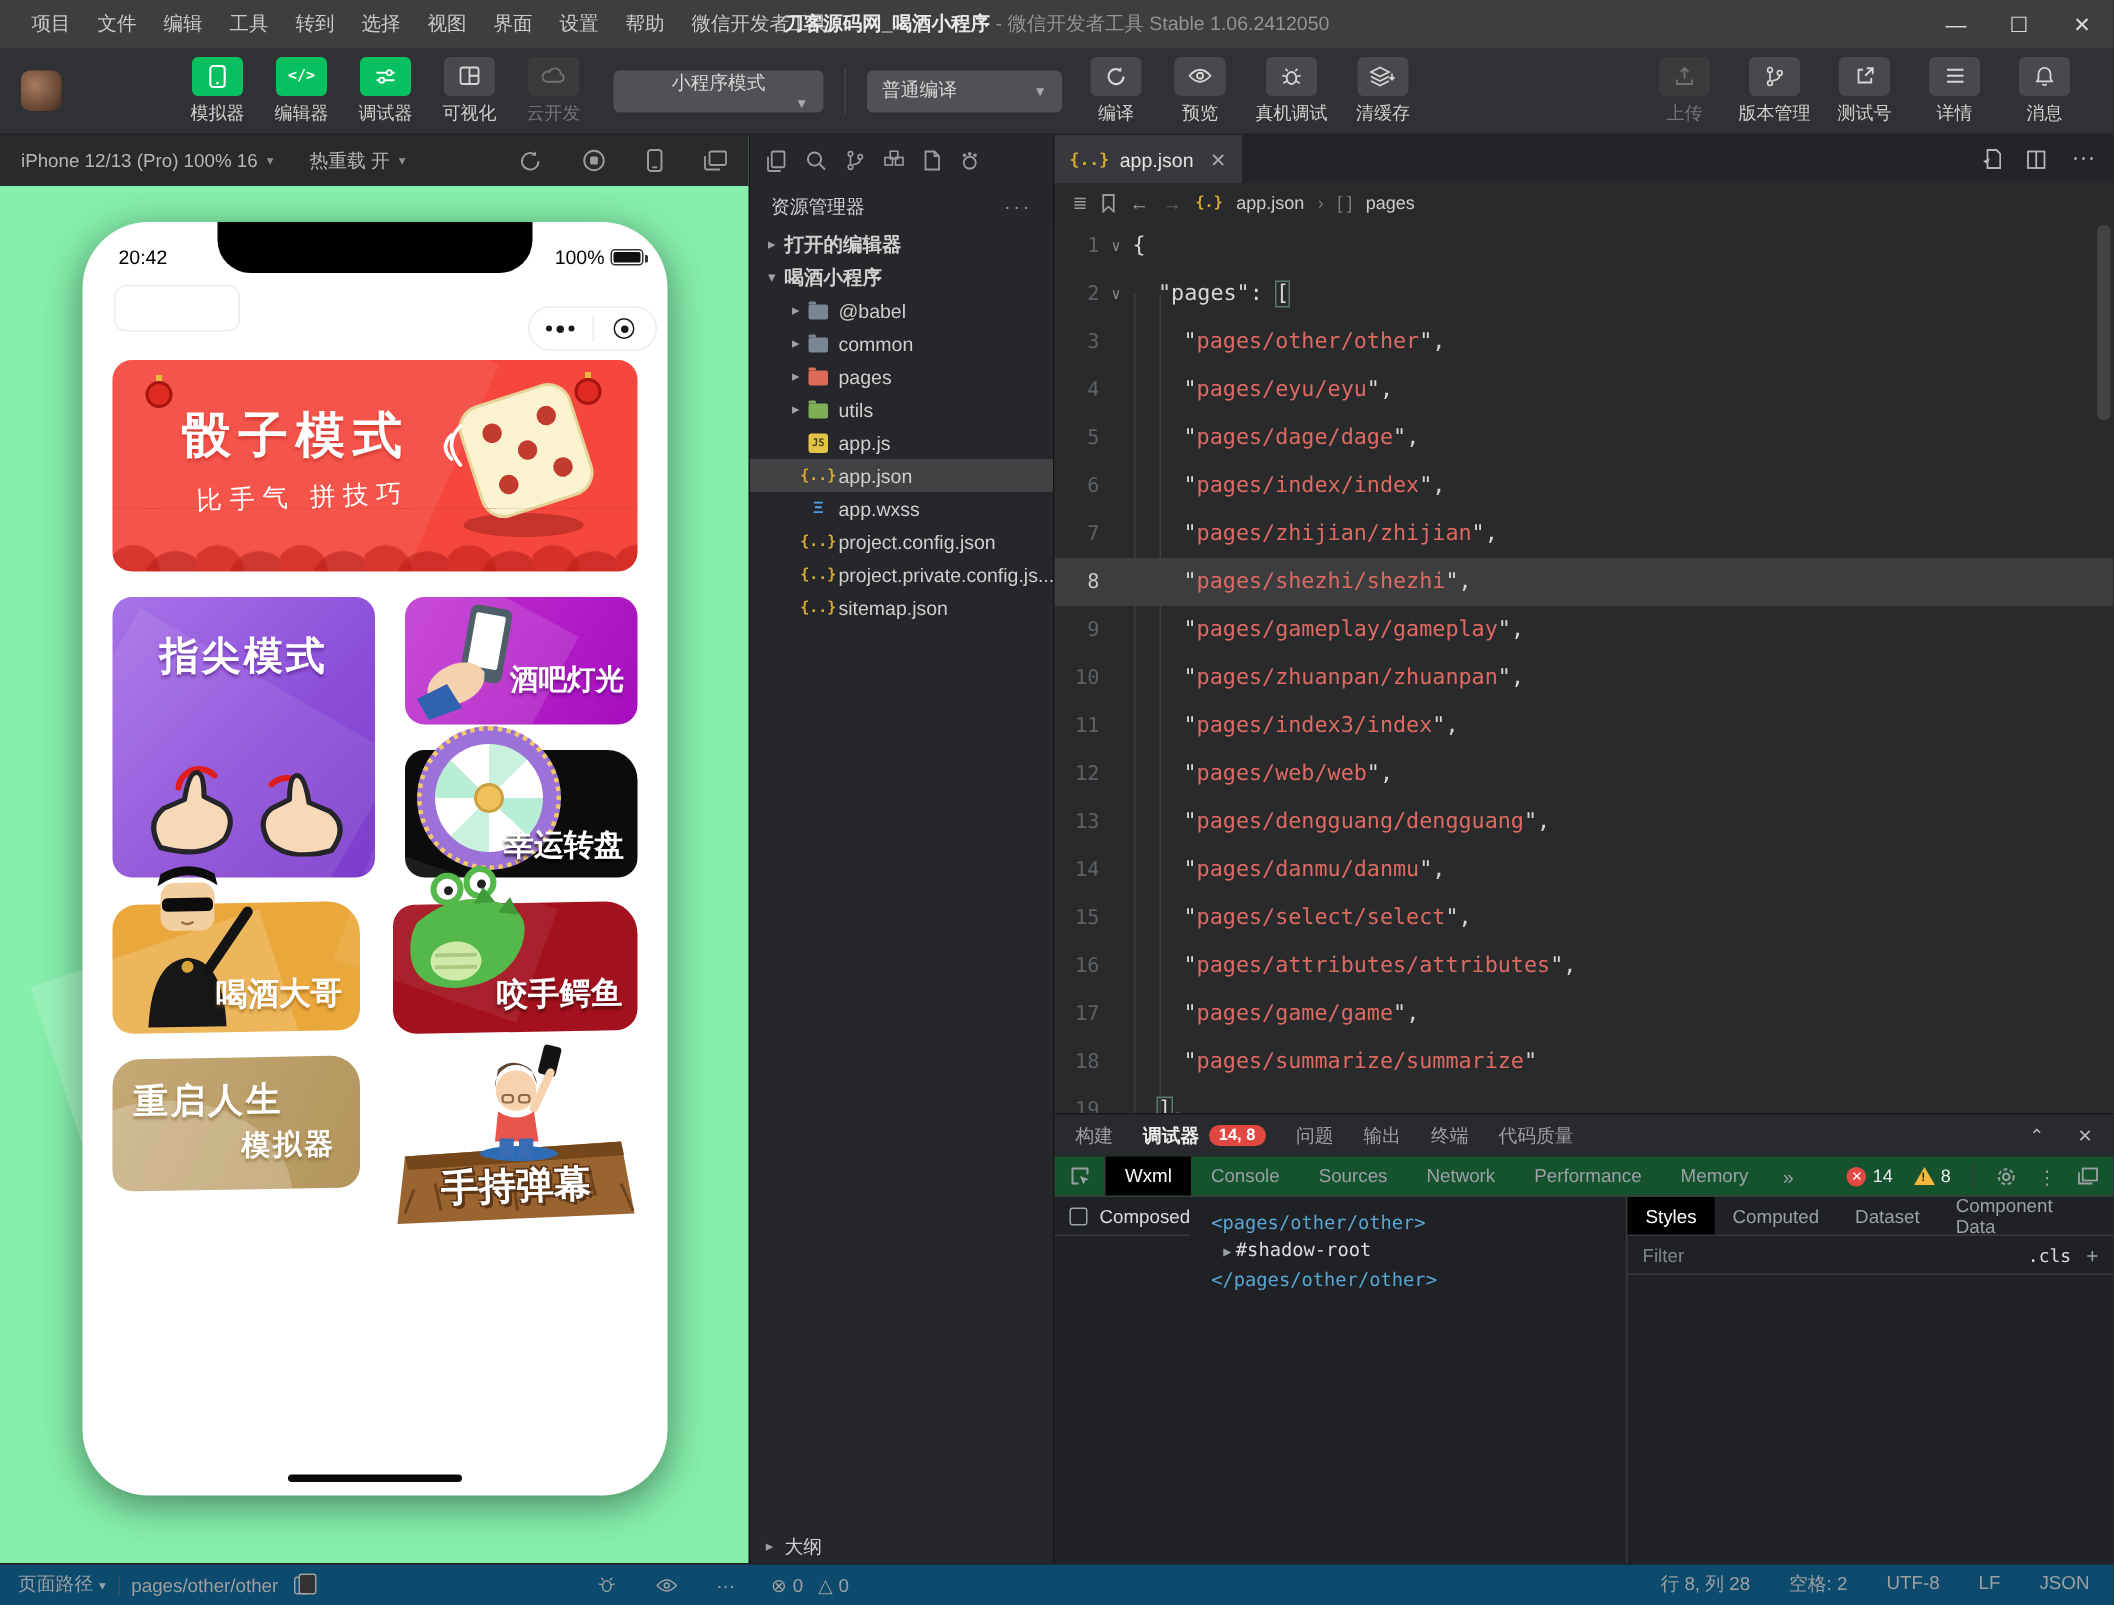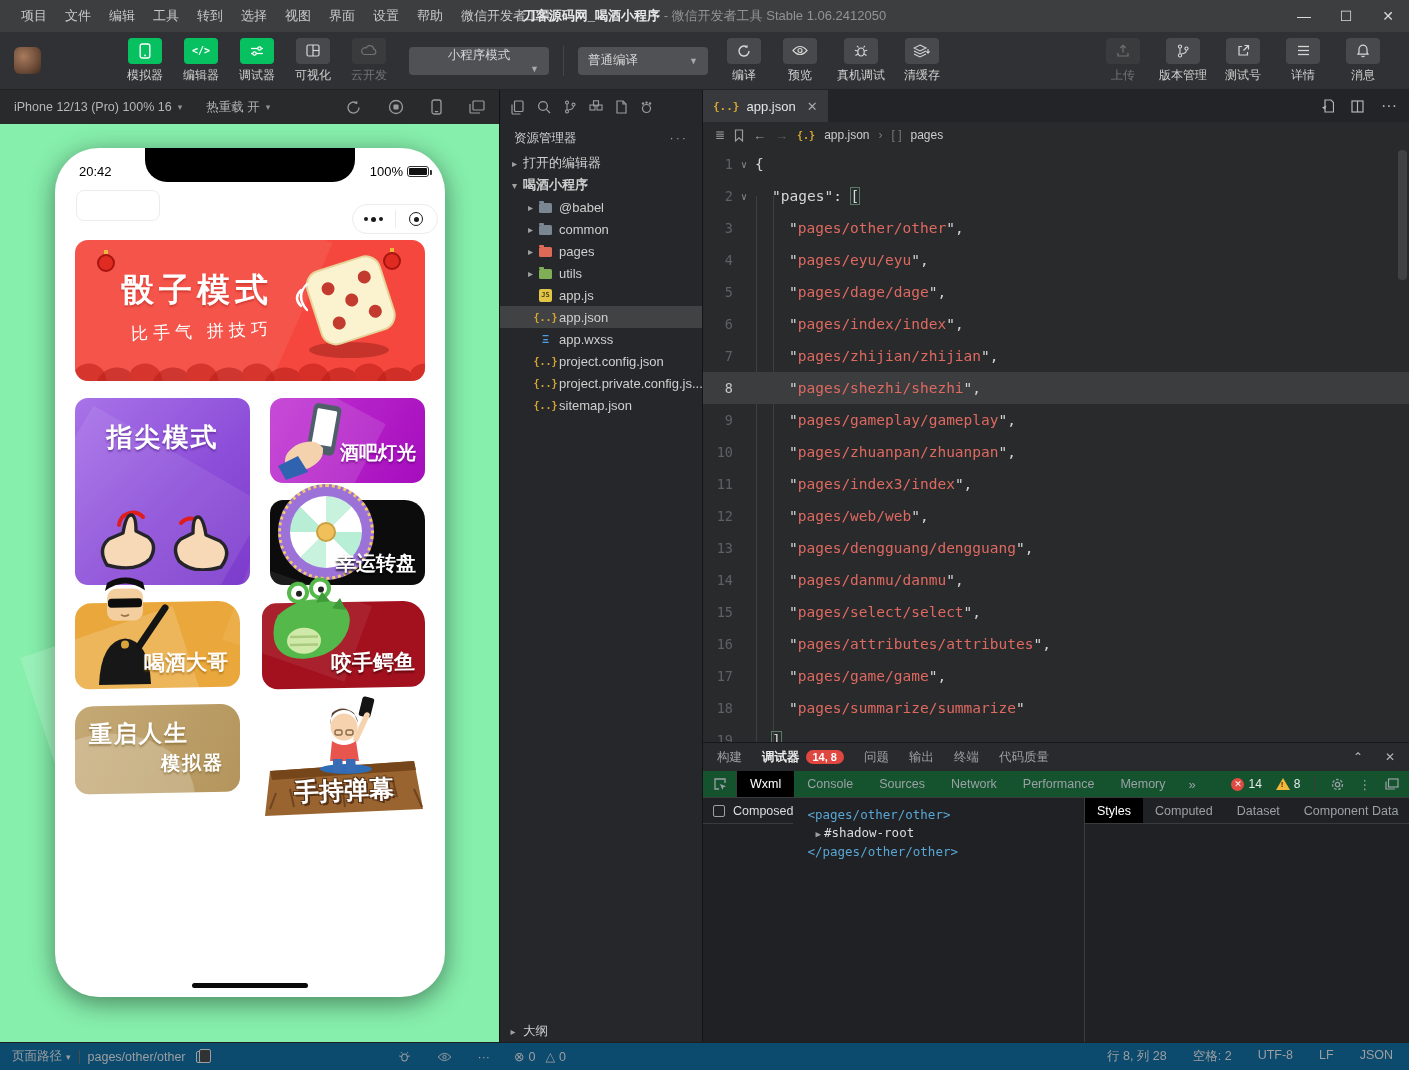--- a/index.html
+++ b/index.html
@@ -176,21 +176,21 @@
   .warn-tri::after { content:'!'; position:absolute; left:-2px; top:2px; font-size:8px; color:#3a2a00; font-weight:bold; }
   .dt-sep { width:1px; height:16px; background:#3a3b3e; }
   .dbg-body { flex:1; display:flex; min-height:0; }
   .wxml-pane { width:382px; flex:none; border-right:1px solid #3a3b3e; display:flex; flex-direction:row; }
   .composed-row { height:26px; border-bottom:1px solid #3a3b3e; display:flex; align-items:center; gap:8px; padding-left:10px; font-size:12.5px; color:#dadce0; flex:none; }
   .checkbox { width:12px; height:12px; border:1px solid #9aa0a6; border-radius:2px; }
   .wxml-tree { padding:8px 0 0 14px; font-family:"DejaVu Sans Mono",monospace; font-size:12.5px; line-height:17.5px; color:#dadce0; }
   .tag { color:#58a6d4; }
   .shadow-row { padding-left:8px; }
   .shadow-row .tri { color:#9aa0a6; font-size:9px; margin-right:3px; }
-  .styles-pane { flex:1; display:flex; flex-direction:row; min-width:0; }
+  .styles-pane { flex:1; display:flex; flex-direction:column; min-width:0; }
   .styles-tabs { height:26px; border-bottom:1px solid #3a3b3e; display:flex; align-items:stretch; font-size:12.5px; color:#9aa0a6; flex:none; }
   .st-tab { display:flex; align-items:center; padding:0 12px; }
   .st-tab.active { background:#000; color:#fff; }
   .filter-row { height:26px; border-bottom:1px solid #3a3b3e; display:flex; align-items:center; padding:0 10px; font-size:12.5px; color:#80868b; flex:none; gap:10px; }
   .filter-txt { flex:1; }
   .cls-txt { font-family:"DejaVu Sans Mono",monospace; color:#dadce0; font-size:12px; }
   .plus { color:#9aa0a6; font-size:14px; }
 
   
   .statusbar { height:28px; background:#0c4a6e; border-top:1px solid #1f1f21; display:flex; align-items:center; font-size:12.5px; color:#9d9fa1; flex:none; }
@@ -618,21 +618,21 @@
           </span>
       </div>
       <div class="exp-header">
         <span>资源管理器</span>
         <span class="more">···</span>
       </div>
       <div class="tree" id="file-tree">
           <div class="tree-row" style="padding-left: 8px;">
             <span class="tr-arrow">▸</span>
             <span style="width: 2px;"></span>
-            <span style="font-weight: normal;">打开的编辑器</span>
+            <span style="font-weight: bold;">打开的编辑器</span>
           </div>
           <div class="tree-row" style="padding-left: 8px;">
             <span class="tr-arrow">▾</span>
             <span style="width: 2px;"></span>
             <span style="font-weight: bold;">喝酒小程序</span>
           </div>
           <div class="tree-row" style="padding-left: 24px;">
             <span class="tr-arrow">▸</span>
             <span class="tr-icon">
               <span class="ic-folder"></span>

